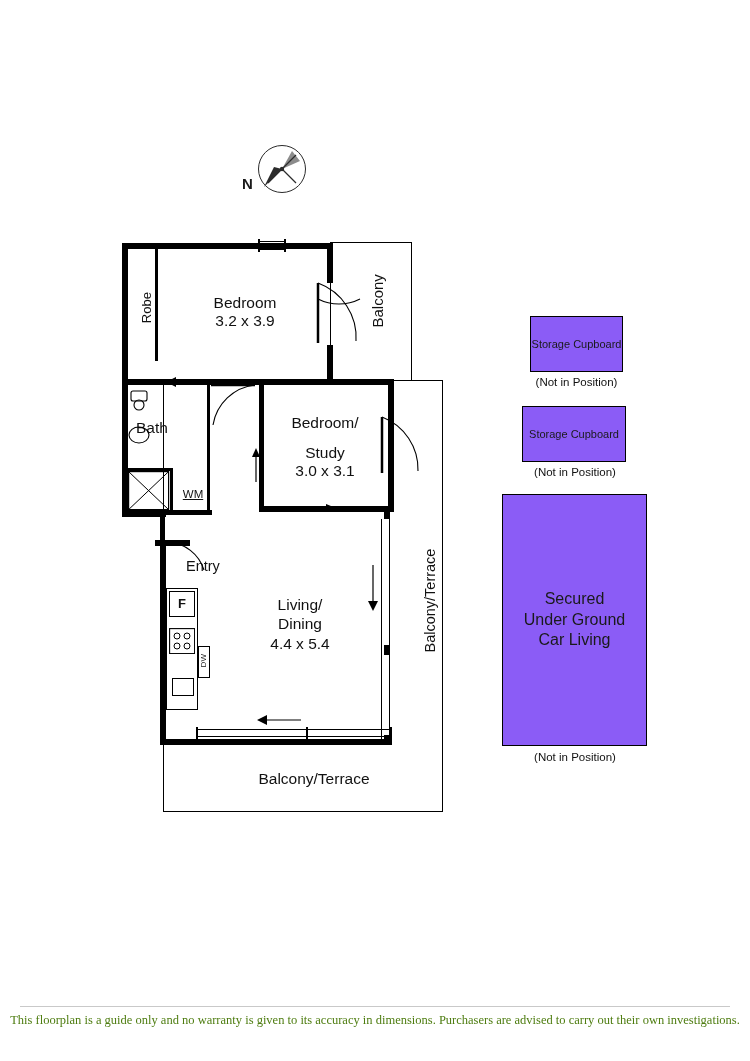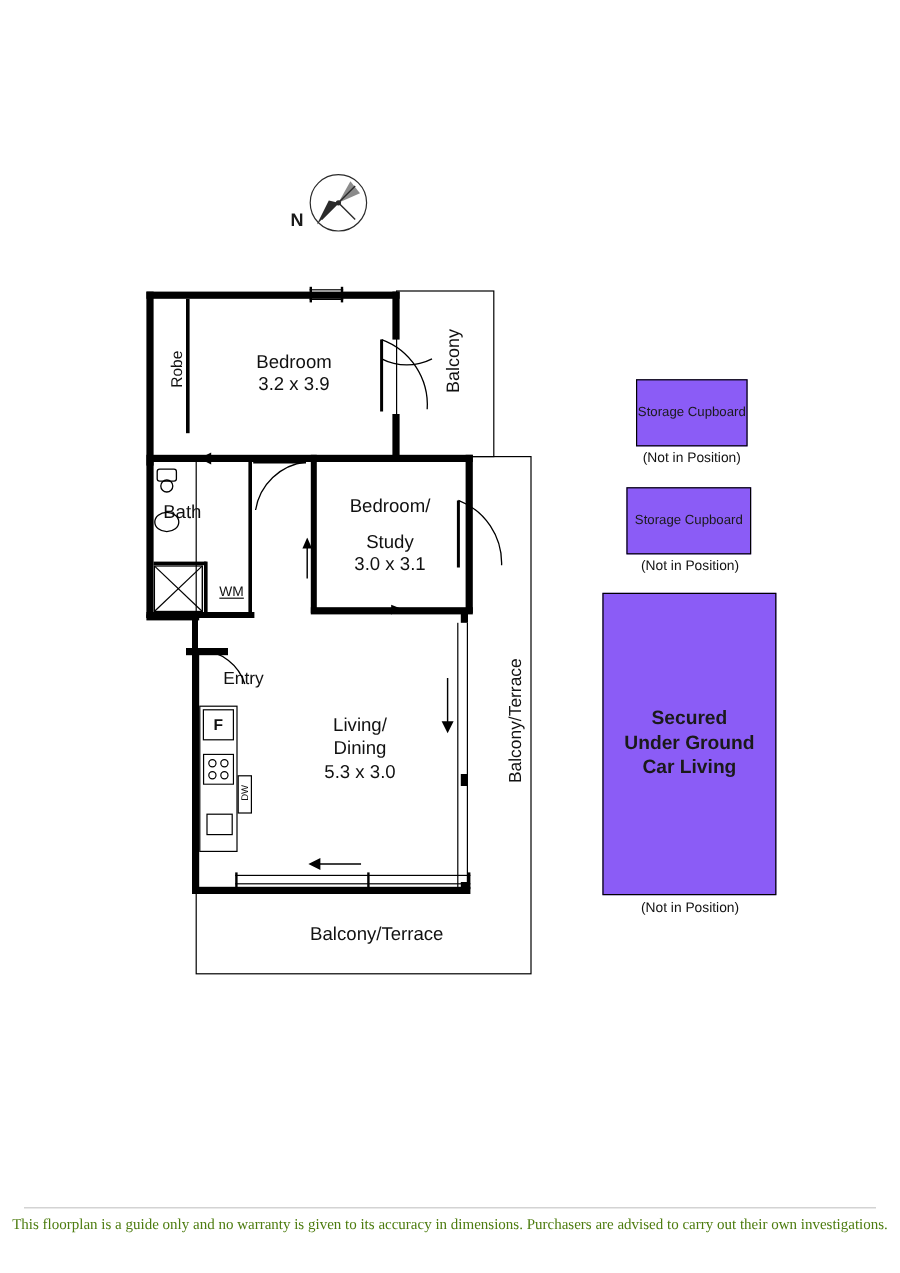--- a/index.html
+++ b/index.html
@@ -95,21 +95,20 @@
     position: absolute;
     width: 100%;
     text-align: center;
     font-size: 11.5px;
     color: #111;
   }
   .carspace-text {
     font-size: 16px;
     line-height: 1.3;
     text-align: center;
-    font-weight: bold;
   }
   
   .footer {
     position: absolute;
     left: 0;
     top: 1013px;
     width: 750px;
     text-align: center;
     font-family: "Liberation Serif", serif;
     font-size: 12.5px;
@@ -256,21 +255,21 @@
     <circle cx="18" cy="18" r="3" fill="none" stroke="#000" stroke-width="1"></circle>
   </svg>
 
   <div class="outline" style="left:172px; top:678px; width:22px; height:18px; border-width:1.1px;"></div>
 
   <div class="outline" style="left:198px; top:646px; width:12px; height:32px; border-width:1.1px;"></div>
   <div class="label vert" style="left:190px; top:656px; width:28px; font-size:8px;">DW</div>
 
   <div class="label rm-name" style="left:230px; top:596px; width:140px;">Living/</div>
   <div class="label rm-name" style="left:230px; top:615px; width:140px;">Dining</div>
-  <div class="label rm-dim" style="left:230px; top:635px; width:140px;">5.3 x 3.0</div>
+  <div class="label rm-dim" style="left:230px; top:635px; width:140px;">4.4 x 5.4</div>
 
   <div class="wall" style="left:160px; top:739px; width:232px; height:6px;"></div>
   <div class="thinline" style="left:196px; top:729px; width:196px; height:1.4px;"></div>
   <div class="thinline" style="left:196px; top:736px; width:196px; height:1.4px;"></div>
   <div class="thinline" style="left:196px; top:727px; width:1.6px; height:14px;"></div>
   <div class="thinline" style="left:306px; top:727px; width:1.6px; height:14px;"></div>
   <div class="thinline" style="left:390px; top:727px; width:1.6px; height:14px;"></div>
   <svg style="position:absolute; left:255px; top:712px;" width="46" height="16">
     <line x1="46" y1="8" x2="8" y2="8" stroke="#000" stroke-width="1.2"></line>
     <polygon points="2,8 12,3 12,13" fill="#000"></polygon>

